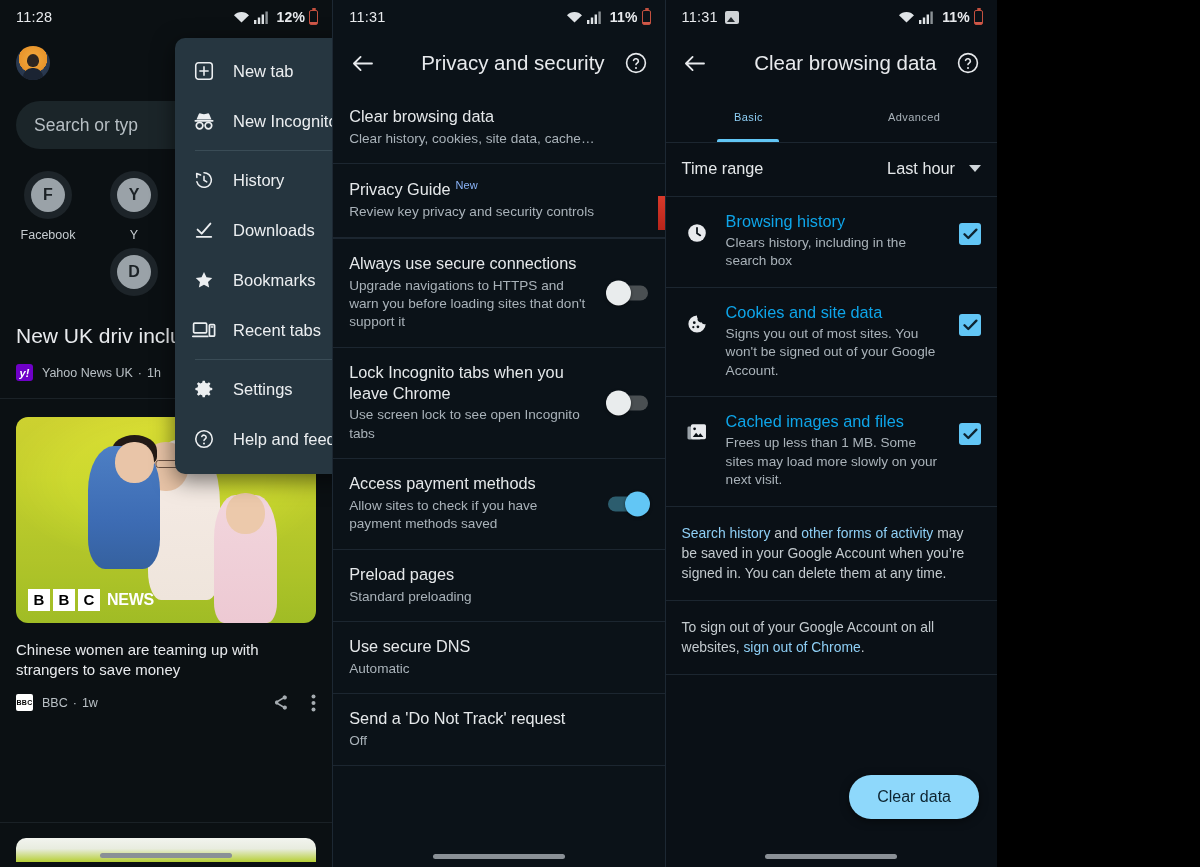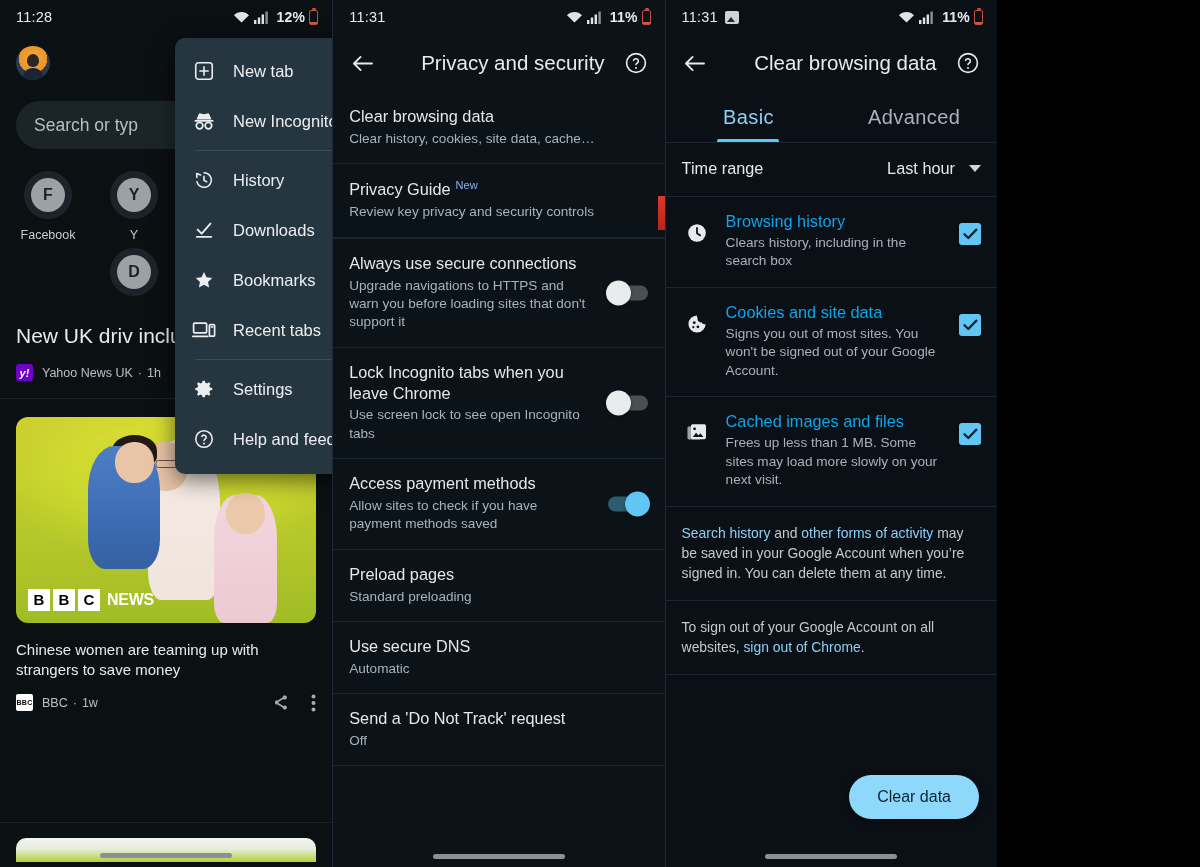--- a/index.html
+++ b/index.html
@@ -166,21 +166,21 @@
   .toggle.on { background:#2c5d6e; }
   .toggle.on .knob { left:17px; background:#62c6f5; }
   .scrollhint { position:absolute; bottom:8px; left:50%; transform:translateX(-50%);
     width:132px; height:5px; border-radius:3px; background:#8a9096; }
   .redstrip { position:absolute; right:0; top:196px; width:7px; height:34px;
     background:linear-gradient(#d93a2b,#b8241a); z-index:5; }
 
   
   .tabs { display:flex; height:50px; }
   .tab { flex:1; display:flex; align-items:center; justify-content:center;
-    font-size:20px; color:#a9b2b9; position:relative; letter-spacing:.4px; }
+    font-size:11px; color:#a9b2b9; position:relative; letter-spacing:.4px; }
   .tab.active { color:#8ecff5; }
   .tab.active:after {
     content:""; position:absolute; bottom:0; left:50%; transform:translateX(-50%);
     width:62px; height:3px; background:#62c6f5; border-radius:2px 2px 0 0;
   }
   .timerange { display:flex; align-items:center; padding:16px 16px 18px 16px; }
   .tr-label { color:#e5e8ea; font-size:16.3px; flex:1; }
   .tr-value { color:#e5e8ea; font-size:16.3px; margin-right:14px; }
   .caret { width:0;height:0;border-left:6px solid transparent;border-right:6px solid transparent;
     border-top:7px solid #cfd5d9; }

